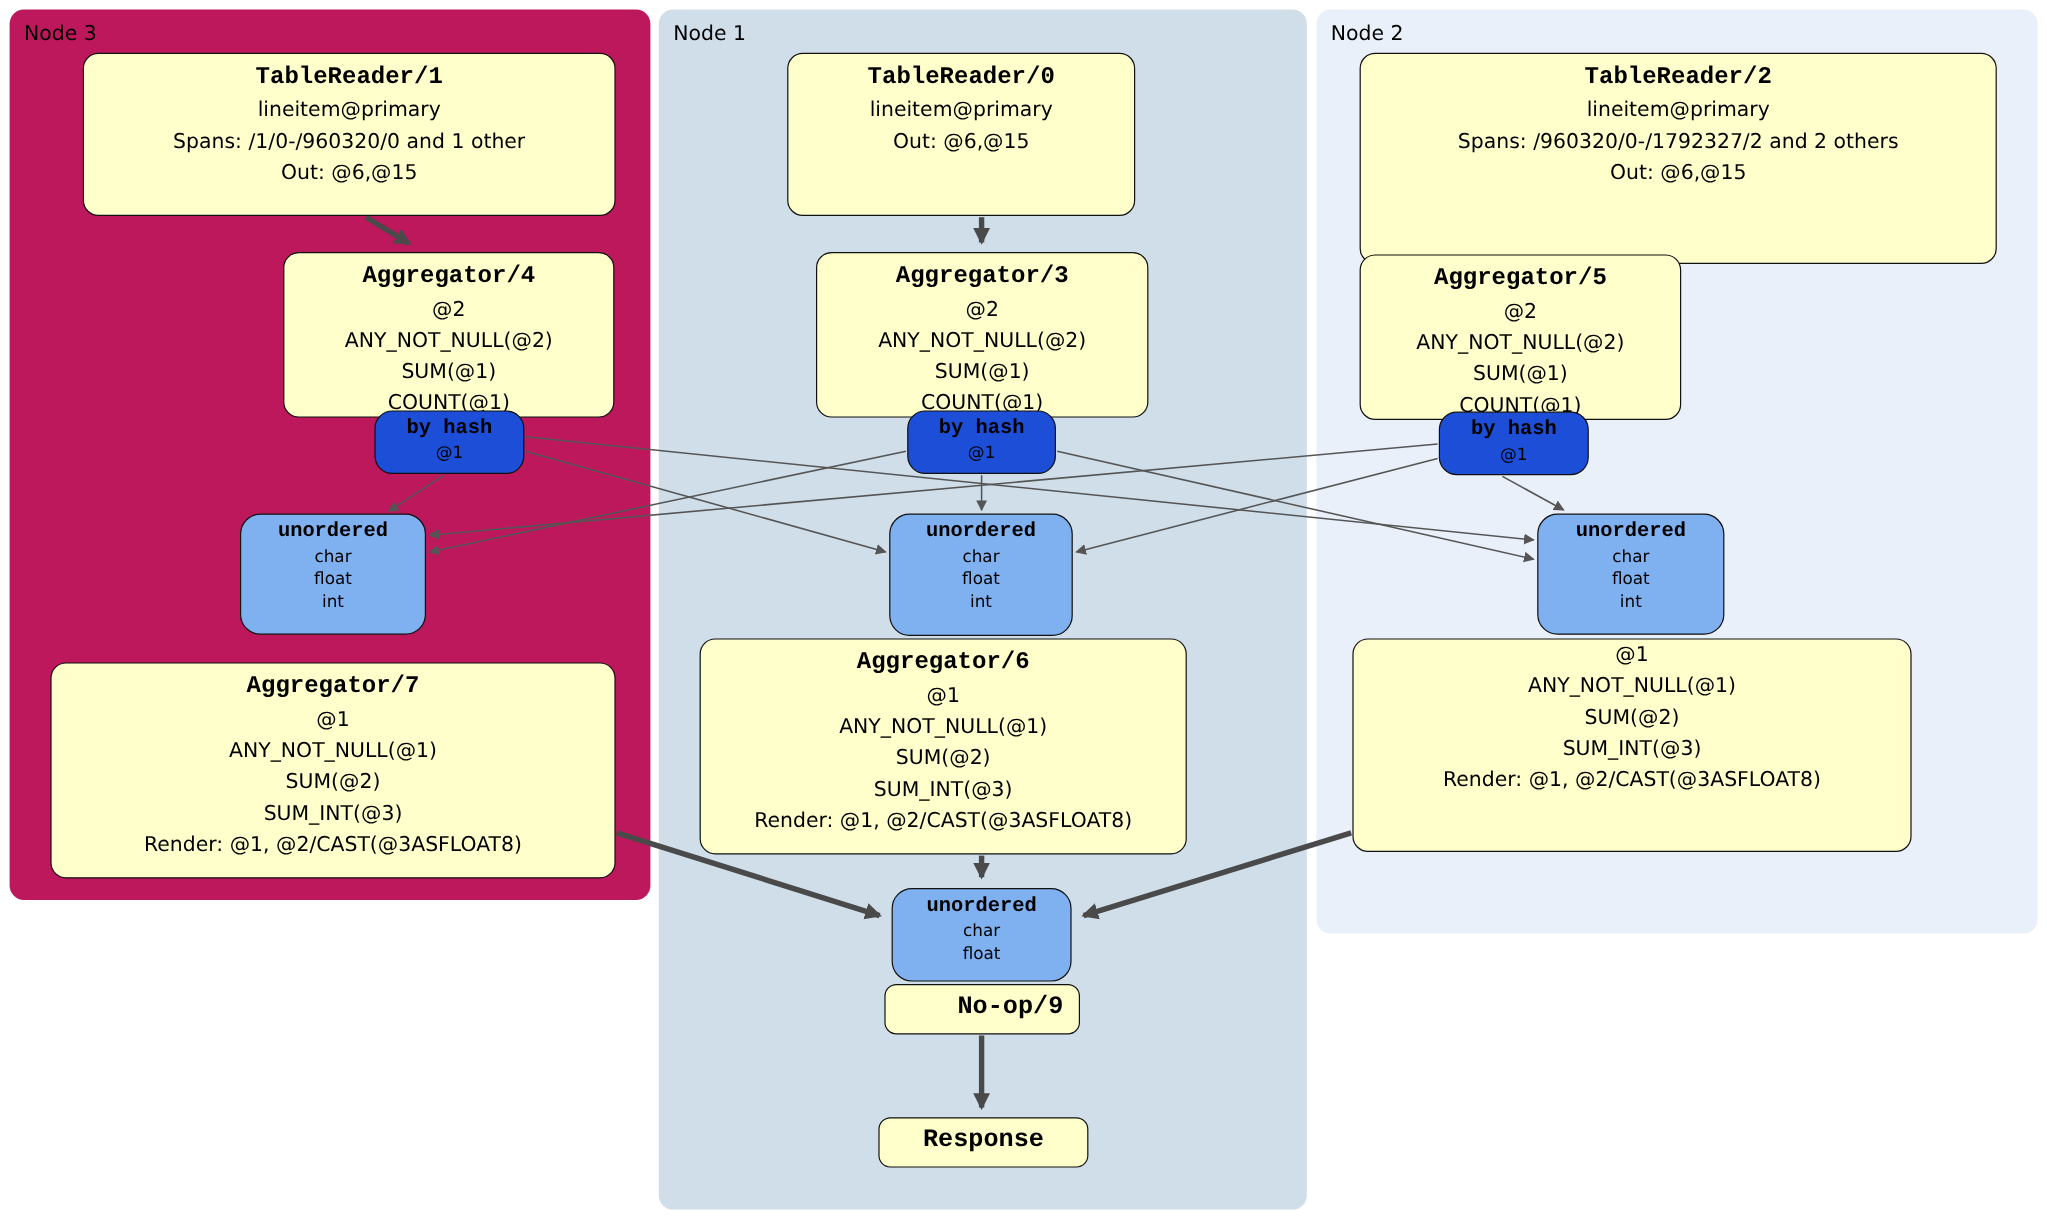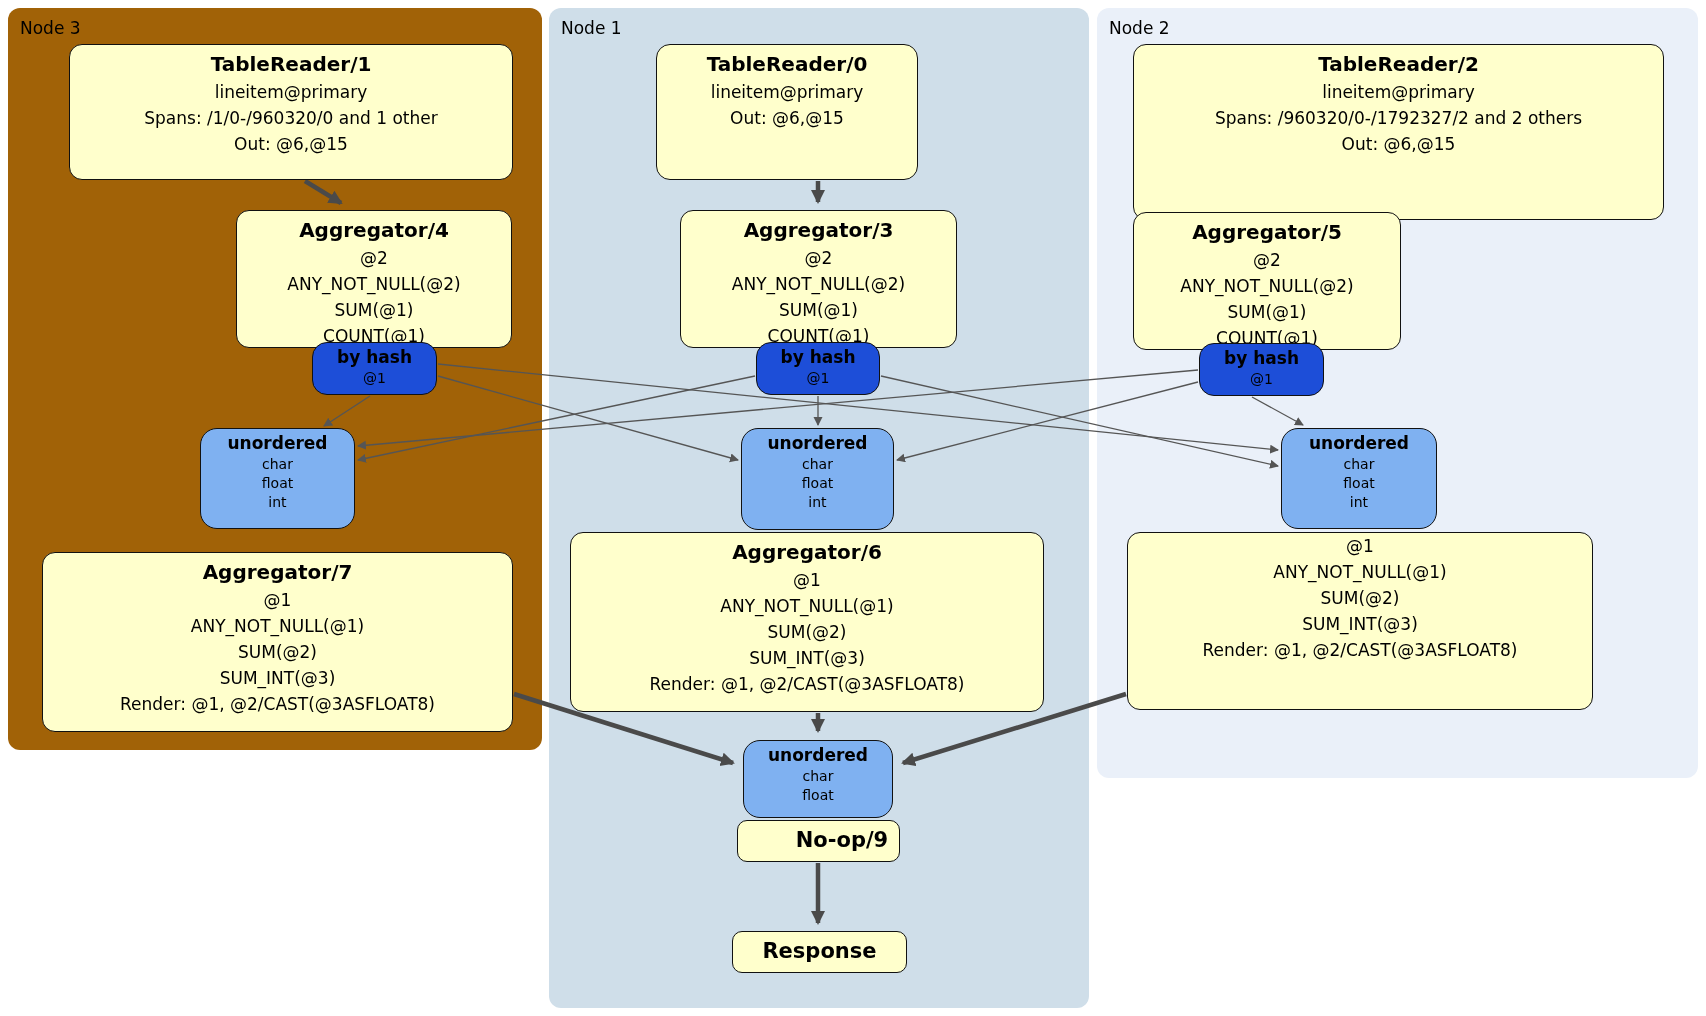--- a/index.html
+++ b/index.html
@@ -8,32 +8,32 @@
     font-family:"DejaVu Sans","Liberation Sans",sans-serif;
     color:#000; overflow:hidden; background:#ffffff;
   }
   .region { position:absolute; border-radius:12px; }
   .region-label { position:absolute; top:10px; left:12px; font-size:17px; color:#000; }
   #svg-edges { position:absolute; left:0; top:0; pointer-events:none; }
   .box { position:absolute; box-sizing:border-box; border:1.6px solid #111; border-radius:13px; text-align:center; }
   .box.yellow { background:#ffffcc; }
   .box.orange { background:#1d4ed8; border-radius:15px; }
   .box.blue   { background:#7fb1f1; border-radius:17px; }
-  .box .title { font-weight:bold; font-size:20px; line-height:29px; padding-top:5px; }
+  .box .title { font-weight:bold; font-size:20px; line-height:29px; padding-top:5px;font-family:Liberation Mono, monospace; }
   .box .line  { font-size:17px; line-height:26px; }
   .box.small .title { font-size:17px; line-height:23px; padding-top:3px; }
   .box.small .line  { font-size:14px; line-height:19px; }
   .box.single .title { font-size:21px; line-height:38px; padding-top:0; }
 </style>
 </head>
 <body>
 
 <div class="canvas">
 
-  <div class="region" style="left:8px; top:8px; width:534px; height:742px; background:#a16207;">
+  <div class="region" style="left:8px; top:8px; width:534px; height:742px; background:#be185d;">
     <div class="region-label">Node 3</div>
   </div>
   <div class="region" style="left:549px; top:8px; width:540px; height:1000px; background:#cfdee9;">
     <div class="region-label">Node 1</div>
   </div>
   <div class="region" style="left:1097px; top:8px; width:601px; height:770px; background:#eaf0f9;">
     <div class="region-label">Node 2</div>
   </div>
 
   <svg id="svg-edges" width="1706" height="1016">
@@ -84,33 +84,33 @@
   </div>
   <div class="box yellow" style="left:42px; top:552px; width:471px; height:180px;">
     <div class="title">Aggregator/7</div>
     <div class="line">@1</div>
     <div class="line">ANY_NOT_NULL(@1)</div>
     <div class="line">SUM(@2)</div>
     <div class="line">SUM_INT(@3)</div>
     <div class="line">Render: @1, @2/CAST(@3ASFLOAT8)</div>
   </div>
 
-  <div class="box yellow" style="left:656px; top:44px; width:262px; height:136px;border-radius:14px;">
+  <div class="box yellow" style="left:656px; top:44px; width:290px; height:136px;">
     <div class="title">TableReader/0</div>
     <div class="line">lineitem@primary</div>
     <div class="line">Out: @6,@15</div>
   </div>
   <div class="box yellow" style="left:680px; top:210px; width:277px; height:138px;">
     <div class="title">Aggregator/3</div>
     <div class="line">@2</div>
     <div class="line">ANY_NOT_NULL(@2)</div>
     <div class="line">SUM(@1)</div>
     <div class="line">COUNT(@1)</div>
   </div>
-  <div class="box yellow" style="left:570px; top:532px; width:474px; height:180px;">
+  <div class="box yellow" style="left:583px; top:532px; width:406px; height:180px;">
     <div class="title">Aggregator/6</div>
     <div class="line">@1</div>
     <div class="line">ANY_NOT_NULL(@1)</div>
     <div class="line">SUM(@2)</div>
     <div class="line">SUM_INT(@3)</div>
     <div class="line">Render: @1, @2/CAST(@3ASFLOAT8)</div>
   </div>
 
   <div class="box yellow" style="left:1133px; top:44px; width:531px; height:176px;">
     <div class="title">TableReader/2</div>

